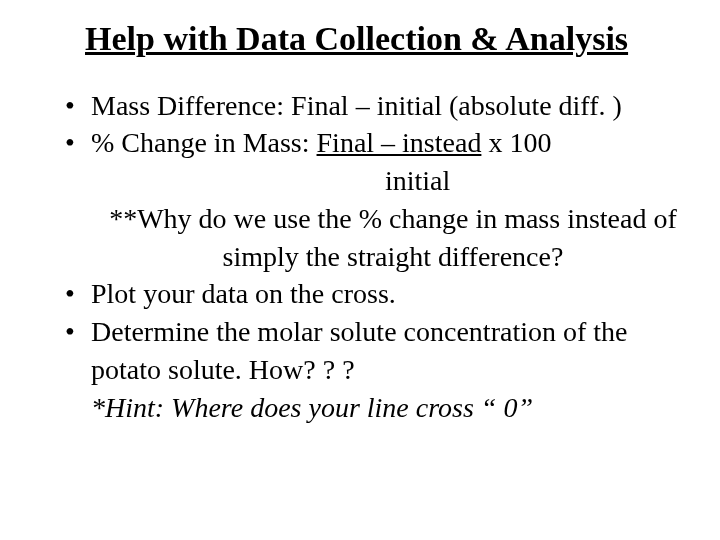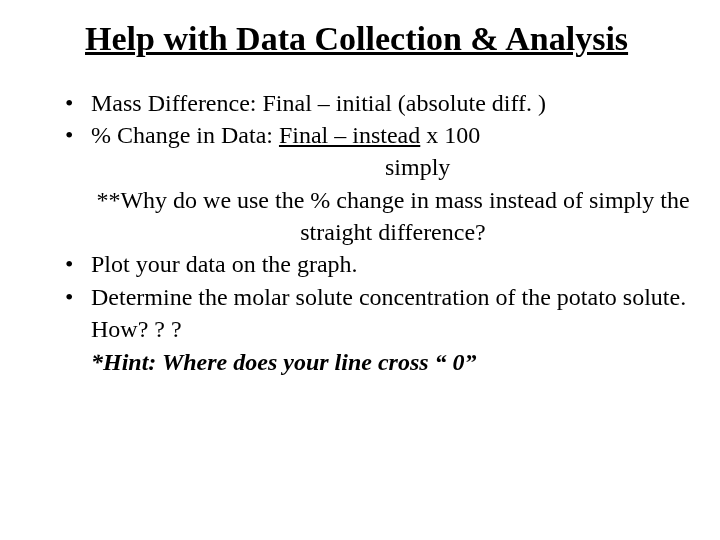--- a/index.html
+++ b/index.html
@@ -19,21 +19,21 @@
     margin-left: 15px;
   }
   .title {
     font-size: 34px;
     text-decoration: underline;
     margin: 0 0 26px 22px;
     line-height: 1.25;
     white-space: nowrap;
   }
   .body {
-    font-size: 24px;
+    font-size: 28px;
     line-height: 1.35;
   }
   ul.bullets {
     list-style: none;
     margin: 0;
     padding: 0;
   }
   ul.bullets > li {
     position: relative;
     padding-left: 28px;
@@ -54,37 +54,36 @@
   }
   .nobullet {
     padding-left: 28px;
     margin: 0;
     text-align: center;
   }
   .hint {
     padding-left: 28px;
     font-style: italic;
     margin: 0;
-    font-weight: bold;
   }
 </style>
 </head>
 <body>
 
 <div class="slide">
   <h1 class="title">Help with Data Collection &amp; Analysis</h1>
 
   <div class="body">
     <ul class="bullets">
       <li>Mass Difference:  Final – initial (absolute diff. )</li>
       <li>
-        <span>% Change in Data:  </span><span class="formula-num">Final – instead</span><span>  x 100</span>
-        <span class="formula-denom">simply</span>
+        <span>% Change in Mass:  </span><span class="formula-num">Final – instead</span><span>  x 100</span>
+        <span class="formula-denom">initial</span>
       </li>
     </ul>
     <p class="nobullet">**Why do we use the % change in mass instead of simply the straight difference?</p>
     <ul class="bullets">
-      <li>Plot your data on the graph.</li>
+      <li>Plot your data on the cross.</li>
       <li>Determine the molar solute concentration of the potato solute.  How? ? ?</li>
     </ul>
     <p class="hint">*Hint: Where does your line cross “ 0”</p>
   </div>
 </div>
 
 </body></html>

